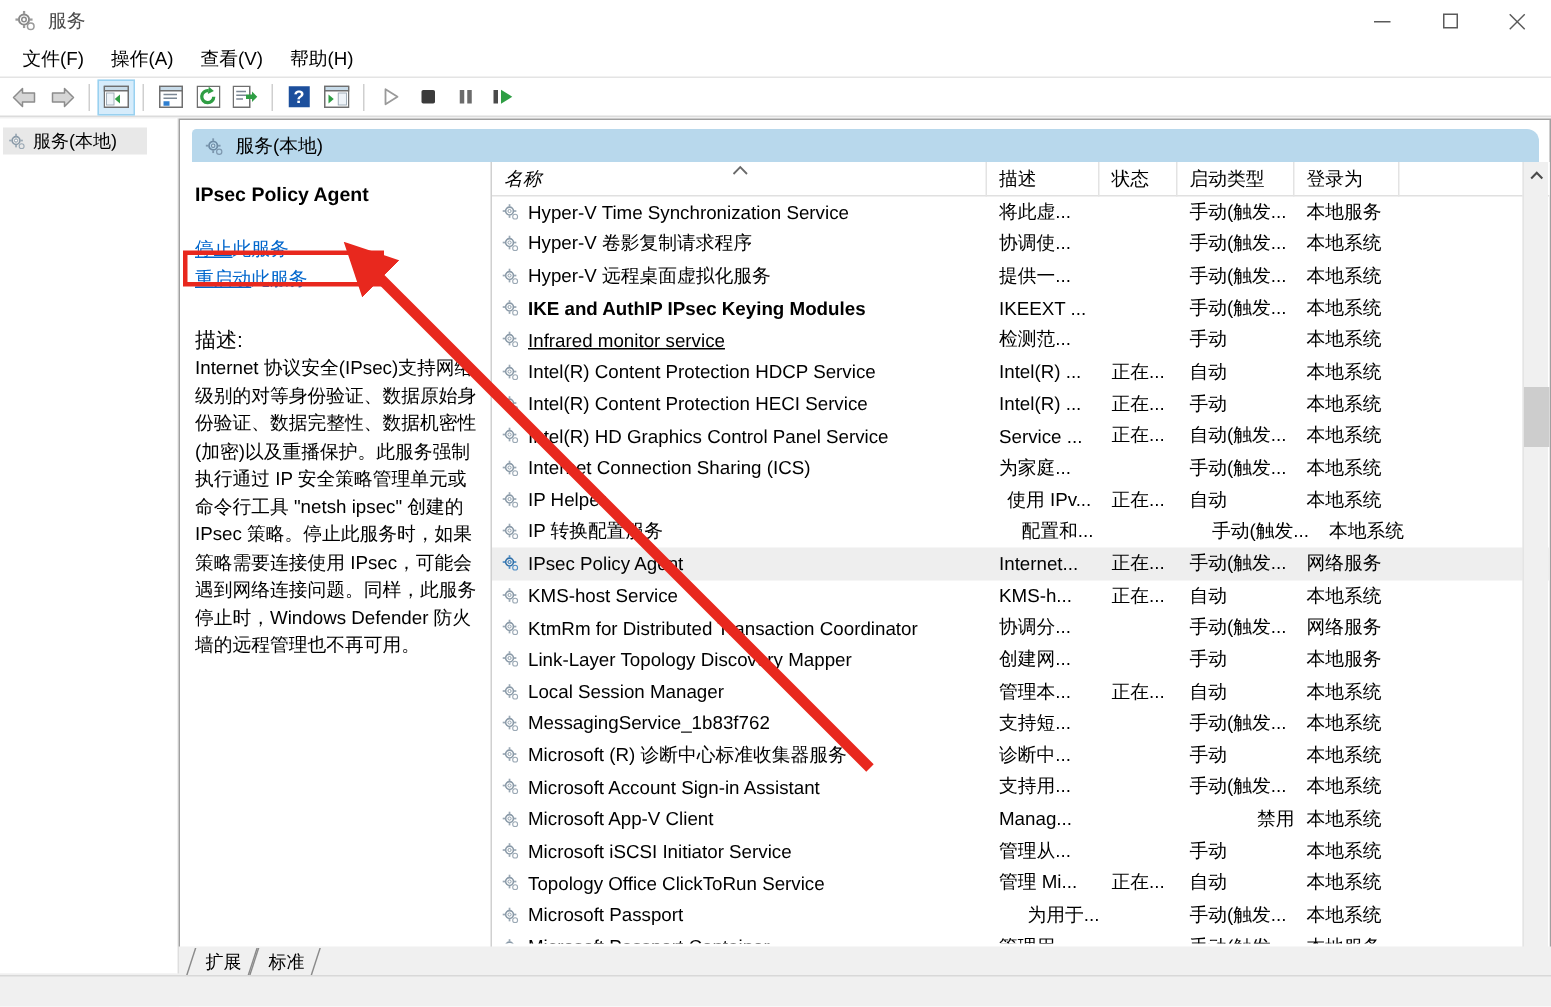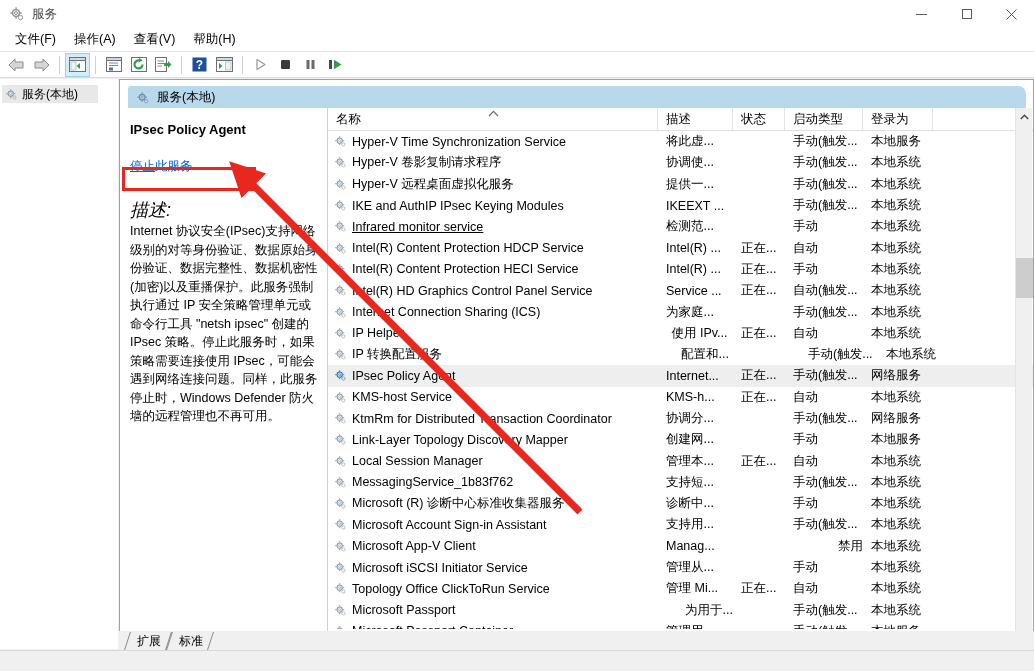--- a/index.html
+++ b/index.html
@@ -75,21 +75,21 @@
 
   
   .details {
     position:absolute; left:1px; top:28px; width:205px; height:540px;
     background:#ffffff; padding:10px 8px 0 9px; overflow:hidden;
   }
   .svc-title { font-size:13px; font-weight:bold; color:#000; margin:4px 0 0 0; }
   .svc-links { margin-top:19px; }
   .svc-link { color:#0066cc; font-size:12.5px; line-height:20px; }
   .svc-link u { text-decoration:underline; }
-  .desc-label { margin-top:22px; font-size:18px;font-style:italic; }
+  .desc-label { margin-top:22px; font-size:14px; }
   .desc-body { font-size:12.5px; line-height:18.5px; margin-top:0px; word-break:break-word; }
 
   
   .list-wrap {
     position:absolute; left:207px; top:28px; width:706px; height:540px;
     background:#ffffff; border-left:1px solid #d0d0d0;
   }
   .list-header {
     position:relative; height:23px; background:#ffffff;
     border-bottom:1px solid #e0e0e0; display:flex; align-items:center;
@@ -314,28 +314,29 @@
           <circle cx="11.6" cy="11.6" r="2" fill="none" stroke="#7d97ae" stroke-width="0.9"></circle>
         </svg>
       </span>
       <span class="pane-header-label">服务(本地)</span>
     </div>
 
     <div class="details">
       <div class="svc-title">IPsec Policy Agent</div>
       <div class="svc-links">
         <div class="svc-link"><u>停止</u><span>此服务</span></div>
+        <div class="svc-link"><u>重启动</u><span>此服务</span></div>
       </div>
       <div class="desc-label">描述:</div>
       <div class="desc-body">Internet 协议安全(IPsec)支持网络级别的对等身份验证、数据原始身份验证、数据完整性、数据机密性(加密)以及重播保护。此服务强制执行通过 IP 安全策略管理单元或命令行工具 "netsh ipsec" 创建的 IPsec 策略。停止此服务时，如果策略需要连接使用 IPsec，可能会遇到网络连接问题。同样，此服务停止时，Windows Defender 防火墙的远程管理也不再可用。</div>
     </div>
 
     <div class="list-wrap">
       <div class="list-header" id="list-header">
-          <div class="lh-cell" style="width: 330px;">
+          <div class="lh-cell" style="width: 330px; font-style: italic;">
             <span>名称</span>
             <span class="sort-caret" style="left: 160px;"><svg width="11" height="7" viewBox="0 0 11 7">
                 <path d="M1 6 L5.5 1.4 L10 6" fill="none" stroke="#6a6a6a" stroke-width="1.2"></path>
               </svg></span>
           </div>
           <div class="lh-cell" style="width: 75px;">
             <span>描述</span>
           </div>
           <div class="lh-cell" style="width: 52px;">
             <span>状态</span>
@@ -402,21 +403,21 @@
                   <circle cx="11.6" cy="11.6" r="2" fill="none" stroke="#9aa8b4" stroke-width="0.9"></circle>
                 </svg></span>
               <span class="name-text">Hyper-V 远程桌面虚拟化服务</span>
             </div>
             <div class="cell" style="width: 75px;">提供一...</div>
             <div class="cell" style="width: 52px;"></div>
             <div class="cell" style="width: 78px;">手动(触发...</div>
             <div class="cell" style="width: 70px;">本地系统</div>
           </div>
           <div class="row">
-            <div class="cell name" style="width: 330px;">
+            <div class="cell name" style="width: 330px; font-weight: bold;">
               <span class="gear"><svg width="13" height="13" viewBox="0 0 16 16">
                   <circle cx="7" cy="7" r="3.2" fill="none" stroke="#8a9aa8" stroke-width="1.3"></circle>
                   <circle cx="7" cy="7" r="1.3" fill="#ffffff" stroke="#8a9aa8" stroke-width="0.8"></circle>
                   <g fill="#9aa8b4">
                     <rect x="6.3" y="1.4" width="1.4" height="2"></rect>
                     <rect x="6.3" y="10.6" width="1.4" height="2"></rect>
                     <rect x="1.4" y="6.3" width="2" height="1.4"></rect>
                     <rect x="10.6" y="6.3" width="2" height="1.4"></rect>
                   </g>
                   <circle cx="11.6" cy="11.6" r="2" fill="none" stroke="#9aa8b4" stroke-width="0.9"></circle>

